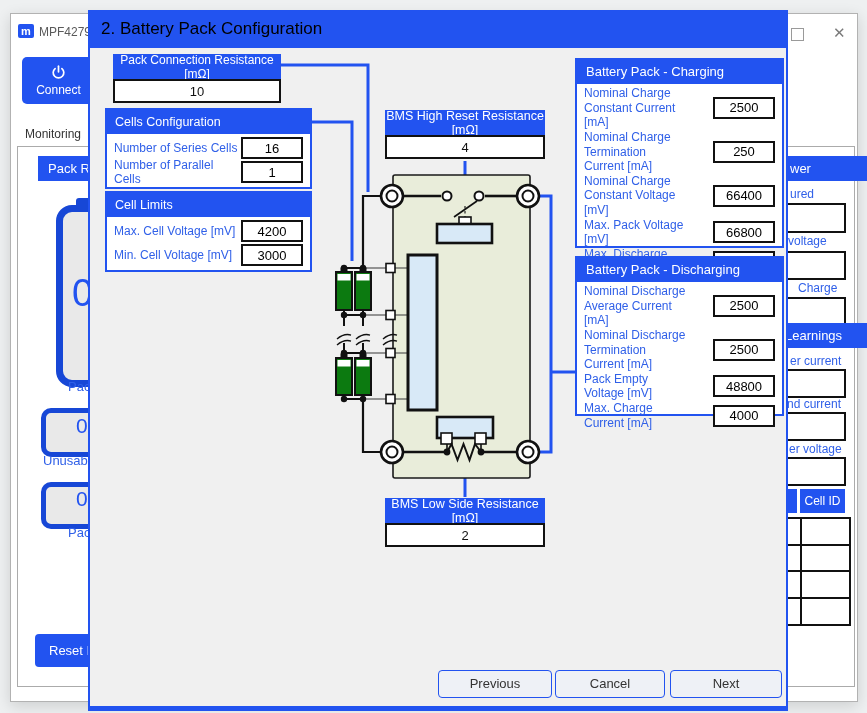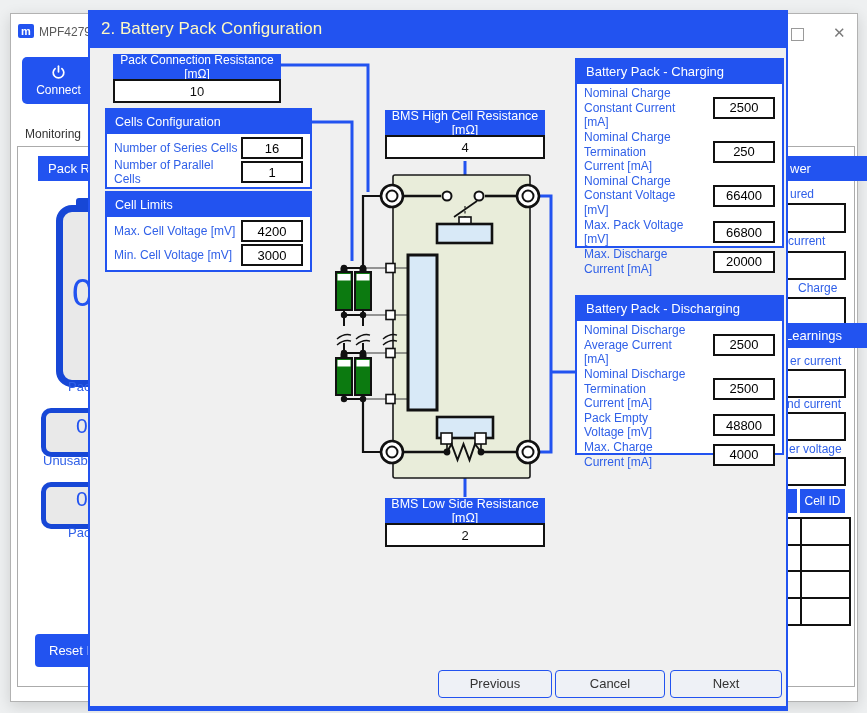--- a/index.html
+++ b/index.html
@@ -61,21 +61,21 @@
   #cellid-header{left:800px;top:489px;width:45px;height:24px;font-size:12px;text-align:center;padding:0;}
   .cell-small{width:40px;height:23px;left:758px;}
   .cell-wide{width:43px;height:23px;left:800px;}
 
   
   #dialog{left:88px;top:10px;width:700px;height:701px;background:#f0f0f0;z-index:10;}
   #dialog::after{content:"";position:absolute;inset:0;border:2px solid var(--accent,#2253f0);pointer-events:none;}
   #dialog-bottom-border{left:0;bottom:0;width:700px;height:5px;background:var(--accent,#2253f0);}
   .dlgchild{position:absolute;}
   #dialog-titlebar{left:0;top:0;width:700px;height:38px;background:var(--accent,#2253f0);}
-  #dialog-title{color:#fef9c3;font-size:17px;line-height:38px;padding-left:13px;}
+  #dialog-title{color:#000000;font-size:17px;line-height:38px;padding-left:13px;}
 
   .hdr-box{background:var(--accent,#2253f0);color:#fff;font-size:12px;text-align:center;
     display:flex;align-items:center;justify-content:center;}
   .val-box{border:2px solid #111;background:#fff;text-align:center;font-size:13px;color:#111;
     font-family:"Liberation Sans",sans-serif;padding:0;}
   input.val-box{outline:none;}
 
   #pc-header{left:25px;top:44px;width:168px;height:25px;}
   #pc-input{left:25px;top:69px;width:164px;height:20px;}
 
@@ -96,21 +96,21 @@
 
   .rpanel{left:487px;width:205px;border:2px solid var(--accent,#2253f0);background:#fff;
     display:flex;flex-direction:column;}
   .rpanel .phdr{height:24px;min-height:24px;background:var(--accent,#2253f0);color:#fff;
     font-size:13px;line-height:24px;padding-left:9px;}
   .rpanel .rows{flex:1;display:flex;flex-direction:column;padding:2px 0;}
   .prow{flex:1;display:flex;align-items:center;padding:0 7px;gap:20px;}
   .prow .lbl{flex:1;font-size:12px;line-height:1.22;color:var(--label-blue,#3060e8);padding-right:4px;}
   .prow input{width:54px;height:16px;border:2px solid #111;text-align:center;font-size:13px;}
   #charging-panel{top:48px;height:186px;}
-  #discharging-panel{top:246px;height:156px;margin-top:39px;}
+  #discharging-panel{top:246px;height:156px;}
 
   .dlgbtn{top:660px;height:26px;background:#eef1f6;border:1px solid var(--accent,#2253f0);
     border-radius:4px;font-size:13px;color:#333;text-align:center;line-height:26px;}
   #btn-previous{left:350px;width:112px;}
   #btn-cancel{left:467px;width:108px;}
   #btn-next{left:582px;width:110px;}
 
   #circuit-svg{left:0;top:0;width:700px;height:701px;pointer-events:none;}
 </style>
 </head>
@@ -147,21 +147,21 @@
 
 <div id="gauge3" class="winchild gauge"></div>
 <div id="gauge3-value" class="winchild">0</div>
 <div id="gauge3-label" class="winchild">Pac</div>
 
 <div id="reset-btn" class="winchild">Reset I</div>
 
 <div id="power-header" class="winchild bluebar">wer</div>
 <div id="rlabel1" class="winchild rlabel">ured</div>
 <input id="rbox1" class="winchild rbox" style="">
-<div id="rlabel2" class="winchild rlabel">current</div>
+<div id="rlabel2" class="winchild rlabel">voltage</div>
 <input id="rbox2" class="winchild rbox" style="">
 <div id="rlabel3" class="winchild rlabel">Charge</div>
 <input id="rbox3" class="winchild rbox" style="">
 
 <div id="learnings-header" class="winchild bluebar">Learnings</div>
 <div id="rlabel4" class="winchild rlabel">er current</div>
 <input id="rbox4" class="winchild rbox" style="">
 <div id="rlabel5" class="winchild rlabel">nd current</div>
 <input id="rbox5" class="winchild rbox" style="">
 <div id="rlabel6" class="winchild rlabel">er voltage</div>
@@ -208,21 +208,21 @@
         <span class="lbl">Max. Cell Voltage [mV]</span>
         <input value="4200" style="">
       </div>
       <div class="sprow">
         <span class="lbl">Min. Cell Voltage [mV]</span>
         <input value="3000" style="">
       </div>
     </div>
   </div>
 
-  <div id="bms-high-header" class="dlgchild hdr-box" style="font-size:12.5px">BMS High Cell Resistance [mΩ]</div>
+  <div id="bms-high-header" class="dlgchild hdr-box" style="font-size:12.5px">BMS High Reset Resistance [mΩ]</div>
   <input id="bms-high-input" class="dlgchild val-box" value="4" style="">
 
   <div id="bms-low-header" class="dlgchild hdr-box" style="font-size:12.5px">BMS Low Side Resistance [mΩ]</div>
   <input id="bms-low-input" class="dlgchild val-box" value="2" style="">
 
   <div id="charging-panel" class="dlgchild rpanel">
     <div class="phdr">Battery Pack - Charging</div>
     <div class="rows">
       <div class="prow">
         <span class="lbl">Nominal Charge Constant Current [mA]</span>

